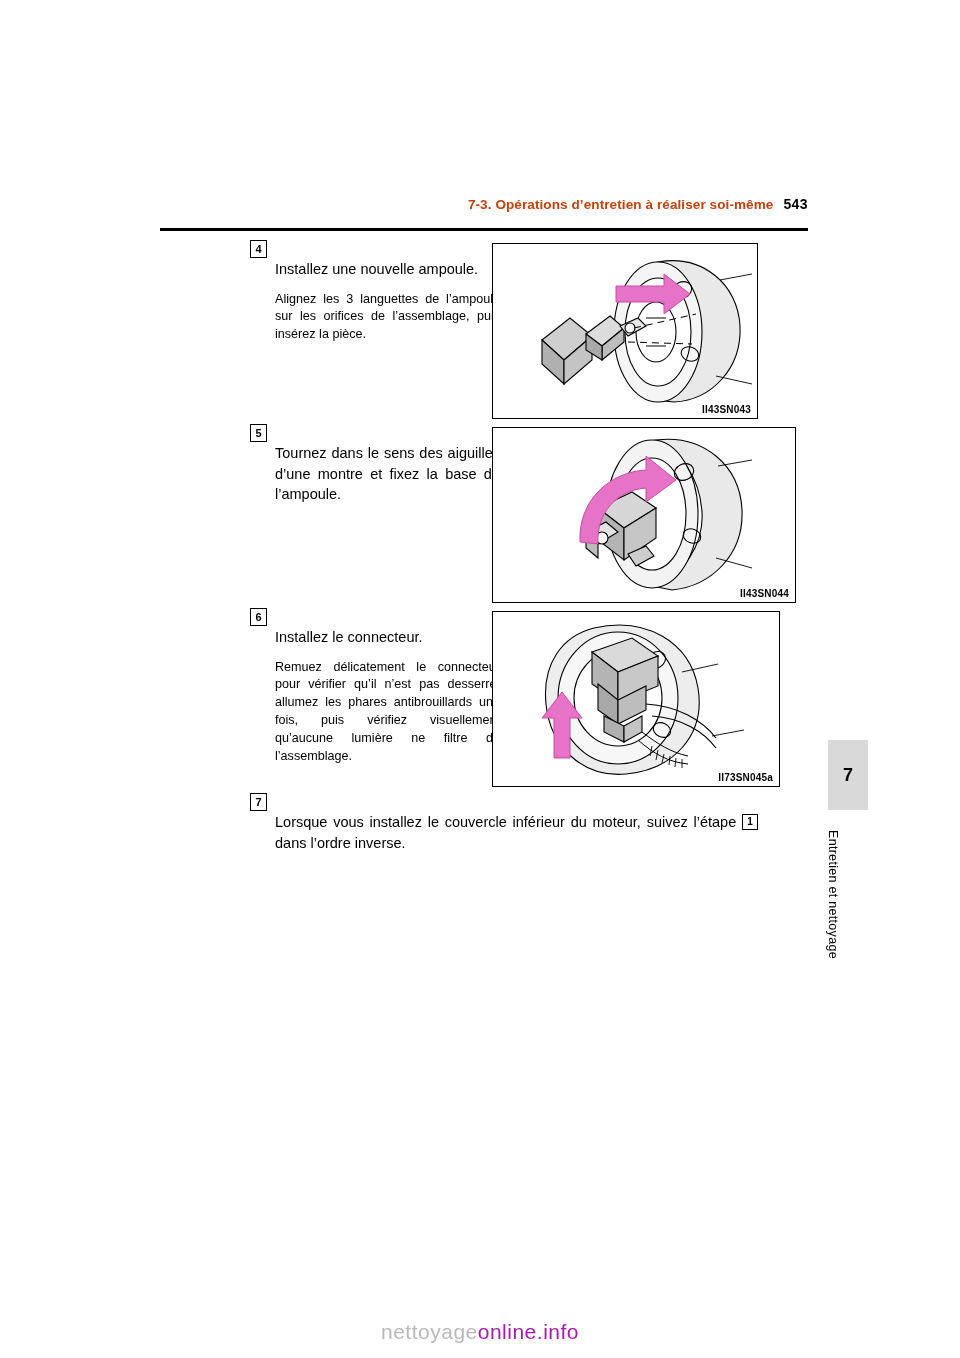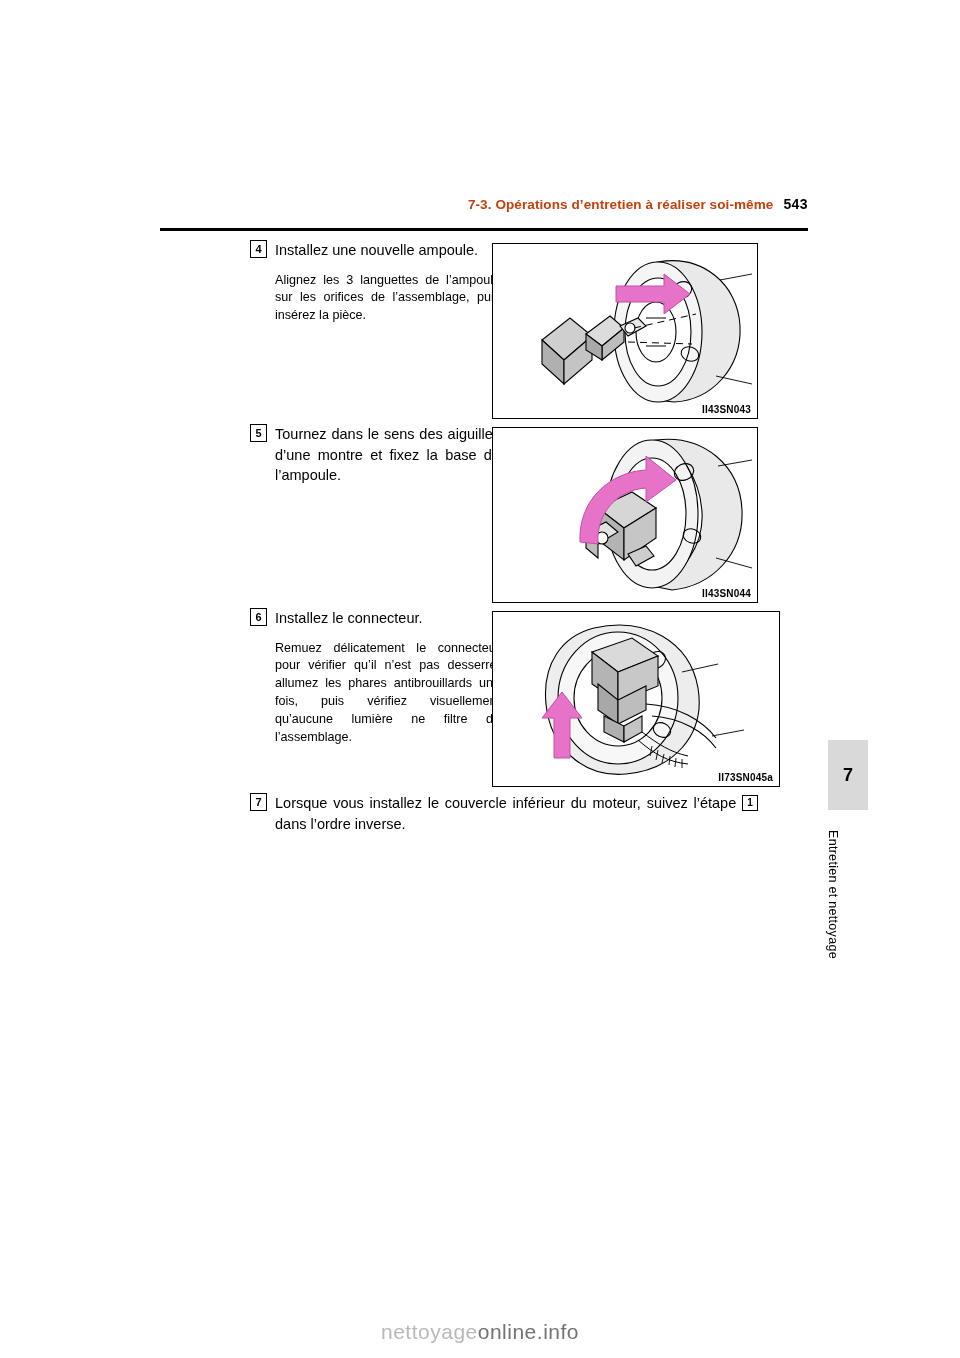--- a/index.html
+++ b/index.html
@@ -104,20 +104,21 @@
   .step-head {
     display: flex;
     align-items: flex-start;
     gap: 8px;
   }
   .step-head .txt {
     font-size: 14.5px;
     line-height: 1.42;
     text-align: justify;
     text-justify: inter-word;
+    margin-top: 19px;
   }
   .step-body {
     margin-top: 11px;
     margin-left: 25px;
     font-size: 12.6px;
     line-height: 1.42;
     text-align: justify;
     text-justify: inter-word;
   }
 
@@ -151,21 +152,21 @@
   .footer {
     position: absolute;
     left: 0;
     top: 1320px;
     width: 960px;
     text-align: center;
     font-size: 21px;
     color: #b9b9b9;
     letter-spacing: 0.5px;
   }
-  .footer .dark { color: #737373; }
+  .footer .dark { color: #a21caf; }
 </style>
 </head>
 <body>
 
 <div class="page">
 
   <div class="header">
     <div class="header-title">7-3. Opérations d’entretien à réaliser soi-même</div>
     <div class="header-pageno">543</div>
   </div>
@@ -226,21 +227,21 @@
     <div class="fig-id">II43SN043</div>
   </div>
 
   <div class="step-block text-col" style="left:250px; top:424px;">
     <div class="step-head">
       <span class="num-badge">5</span>
       <span class="txt">Tournez dans le sens des aiguilles d’une montre et fixez la base de l’ampoule.</span>
     </div>
   </div>
 
-  <div class="figure" style="left:492px; top:427px; width:266px; height:176px;">
+  <div class="figure" style="left:492px; top:427px; width:304px; height:176px;">
     <svg width="264" height="174" viewBox="0 0 264 174">
       <g fill="none" stroke="#000" stroke-width="1.1">
         <path d="M150 12 C 198 6, 234 38, 236 82 C 238 126, 206 158, 166 162 L 146 158 C 178 148, 198 116, 196 84 C 194 50, 174 22, 150 12 Z" fill="#e9e9e9"></path>
         <ellipse cx="146" cy="86" rx="46" ry="74" fill="#f3f3f3"></ellipse>
         <ellipse cx="146" cy="86" rx="34" ry="56" fill="#ffffff"></ellipse>
         <ellipse cx="178" cy="44" rx="10" ry="8" transform="rotate(-25 178 44)"></ellipse>
         <ellipse cx="186" cy="108" rx="9" ry="7" transform="rotate(20 186 108)"></ellipse>
 
         <g>
           <path d="M92 80 L126 64 L150 80 L118 100 Z" fill="#d6d6d6"></path>

